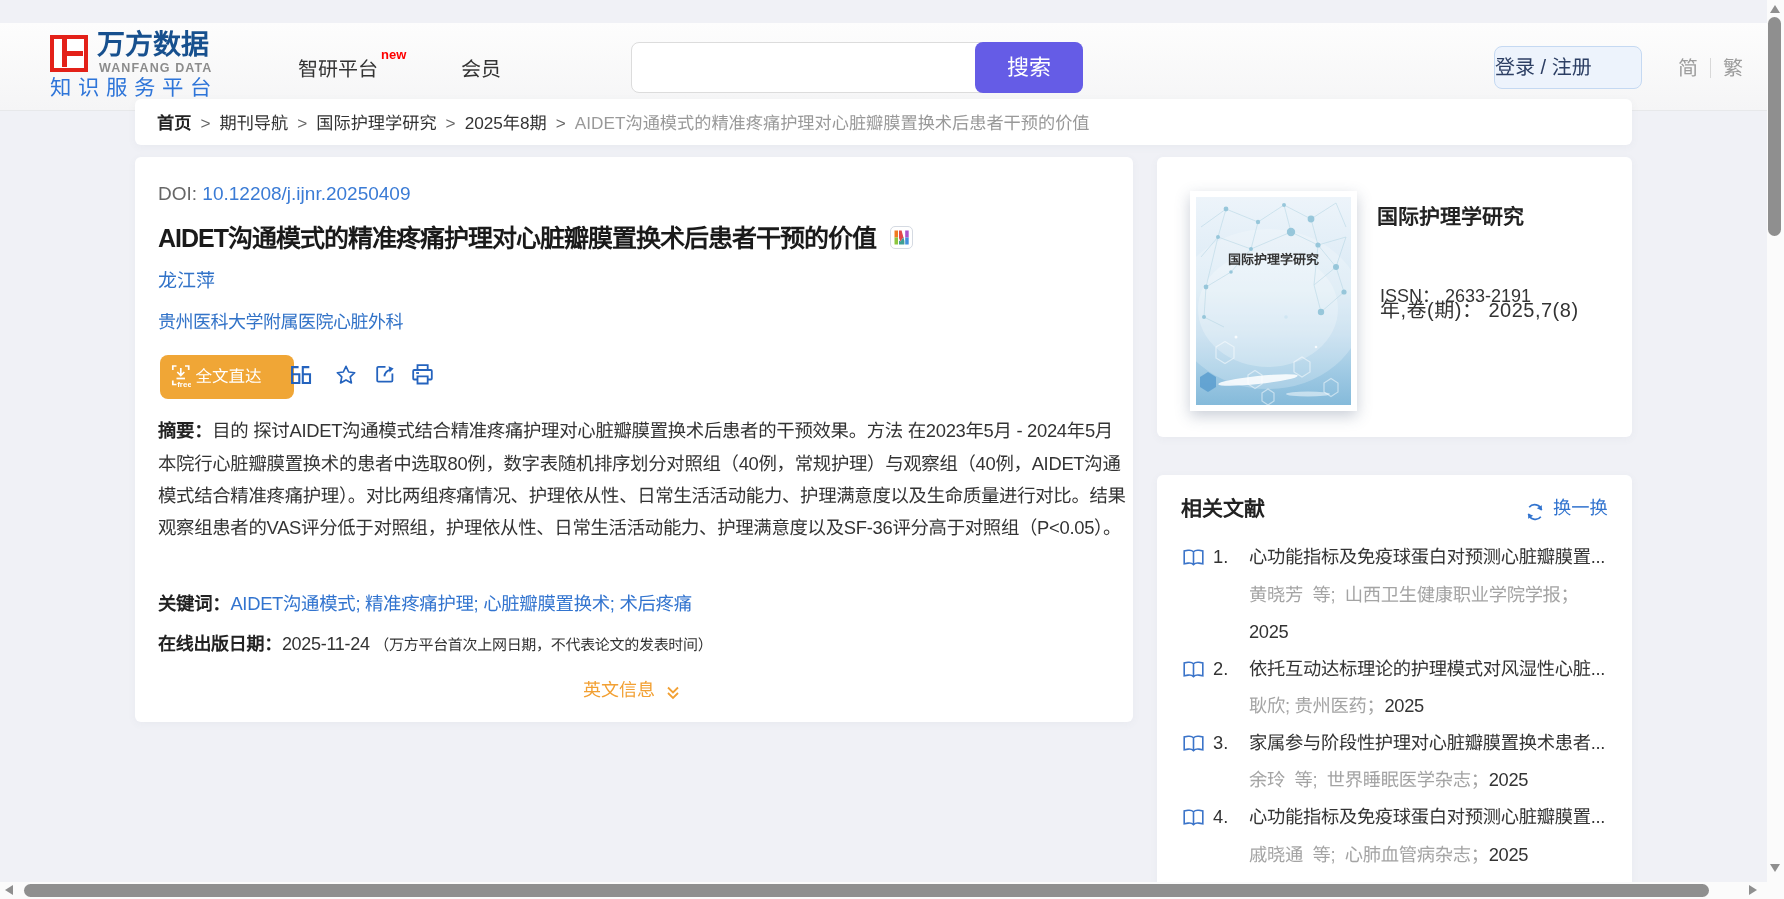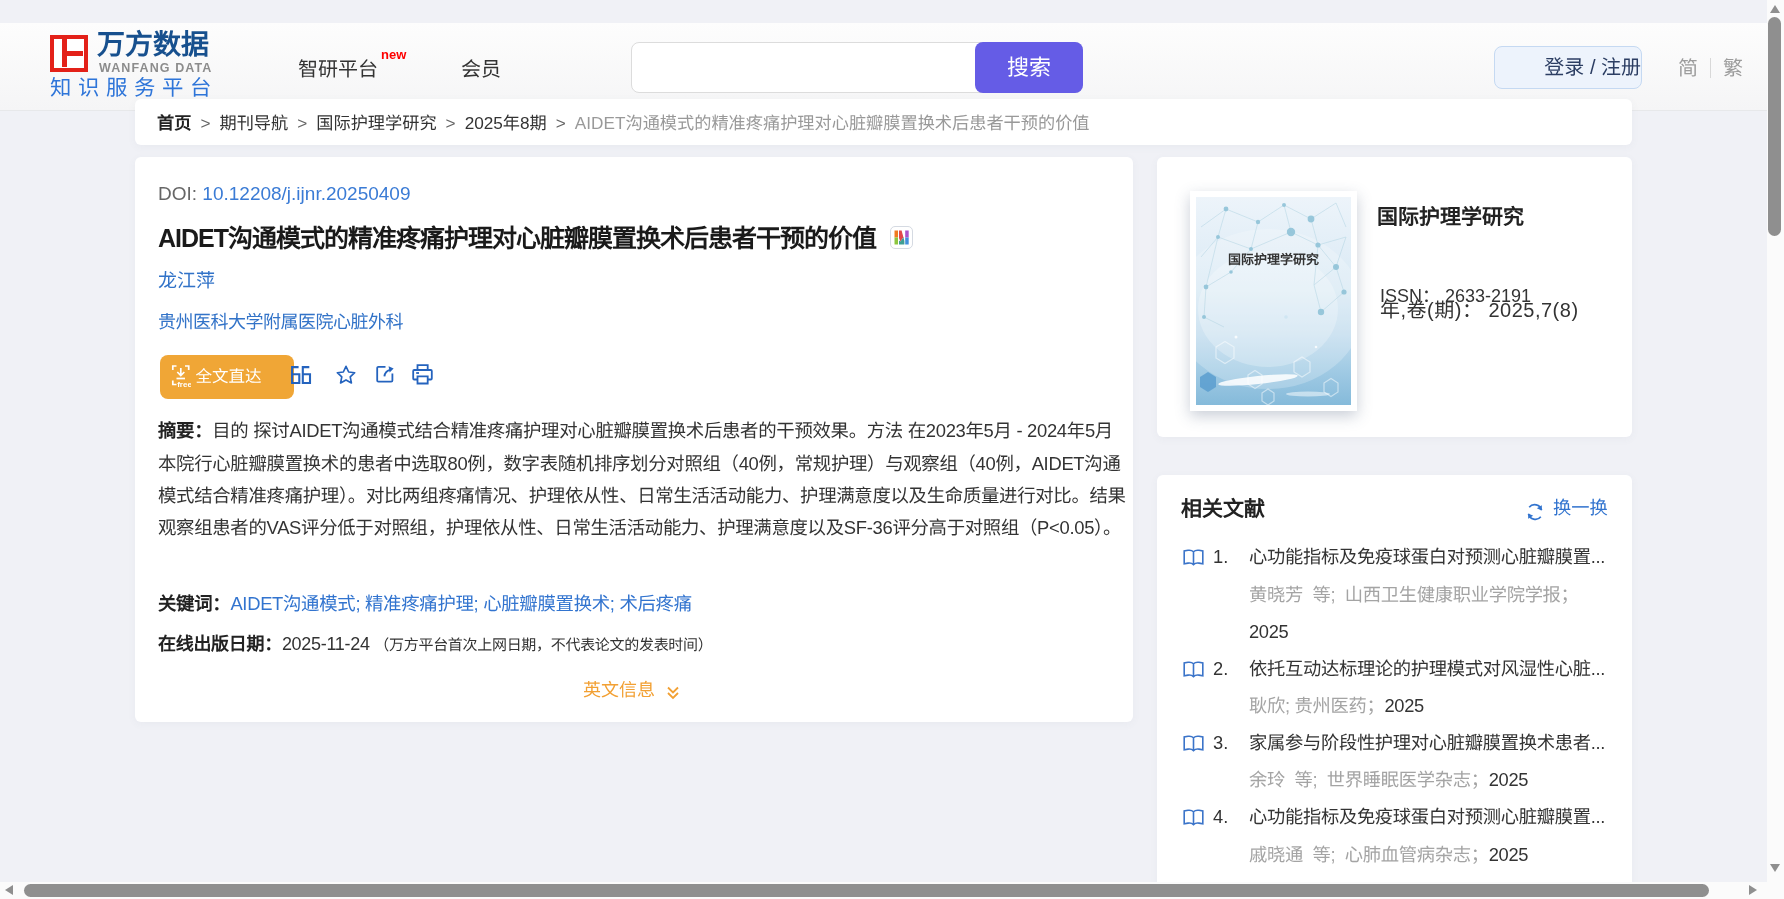--- a/index.html
+++ b/index.html
@@ -19,21 +19,21 @@
 #logo-red .hbar { position:absolute; left:12px; top:12px; width:17px; height:4.5px; background:#e32119; }
 #logo-cn { left:97px; top:8px; font-weight:bold; font-size:28px; line-height:1; letter-spacing:0; color:#17508e; }
 #logo-en { left:99px; top:39px; font-weight:bold; font-size:12.5px; line-height:1; letter-spacing:1.1px; color:#8c8c8c; }
 #logo-sub { left:50px; top:55px; font-size:21.4px; line-height:1; letter-spacing:6.6px; color:#2e75d9; }
 
 .navitem { font-size:20px; line-height:1; color:#333; }
 #nav-new { left:381px; top:25px; font-size:13px; line-height:1; font-weight:bold; color:#fe0000; }
 
 #searchbox { left:631px; top:19px; width:452px; height:51px; background:#fff; border:1px solid #dcdcdc; border-radius:8px; }
 #searchbtn { left:975px; top:19px; width:108px; height:51px; background:#655ce6; border-radius:8px; color:#fff; font-size:22px; text-align:center; line-height:51px; }
-#loginbtn { left:1494px; top:23px; width:148px; height:43px; background:#edf3fc; border:1px solid #c5d9f2; border-radius:8px; color:#2c3e63; font-size:20px; text-align:right; line-height:41px; }
+#loginbtn { left:1494px; top:23px; width:148px; height:43px; background:#edf3fc; border:1px solid #c5d9f2; border-radius:8px; color:#2c3e63; font-size:20px; text-align:left; line-height:41px; }
 #lang { left:1678px; top:35px; font-size:20px; line-height:1; color:#9c9c9c; }
 #lang .sep { display:inline-block; width:1px; height:20px; background:#d8d8d8; margin:0 12px; vertical-align:-3px; }
 
 
 .card { position:absolute; background:#fff; border-radius:6px; box-shadow:0 2px 8px rgba(80,90,110,0.05); }
 #crumbcard { left:135px; top:99px; width:1497px; height:46px; }
 #maincard  { left:135px; top:157px; width:998px; height:565px; }
 #jcard     { left:1157px; top:157px; width:475px; height:280px; }
 #rcard     { left:1157px; top:475px; width:475px; height:420px; }
 

